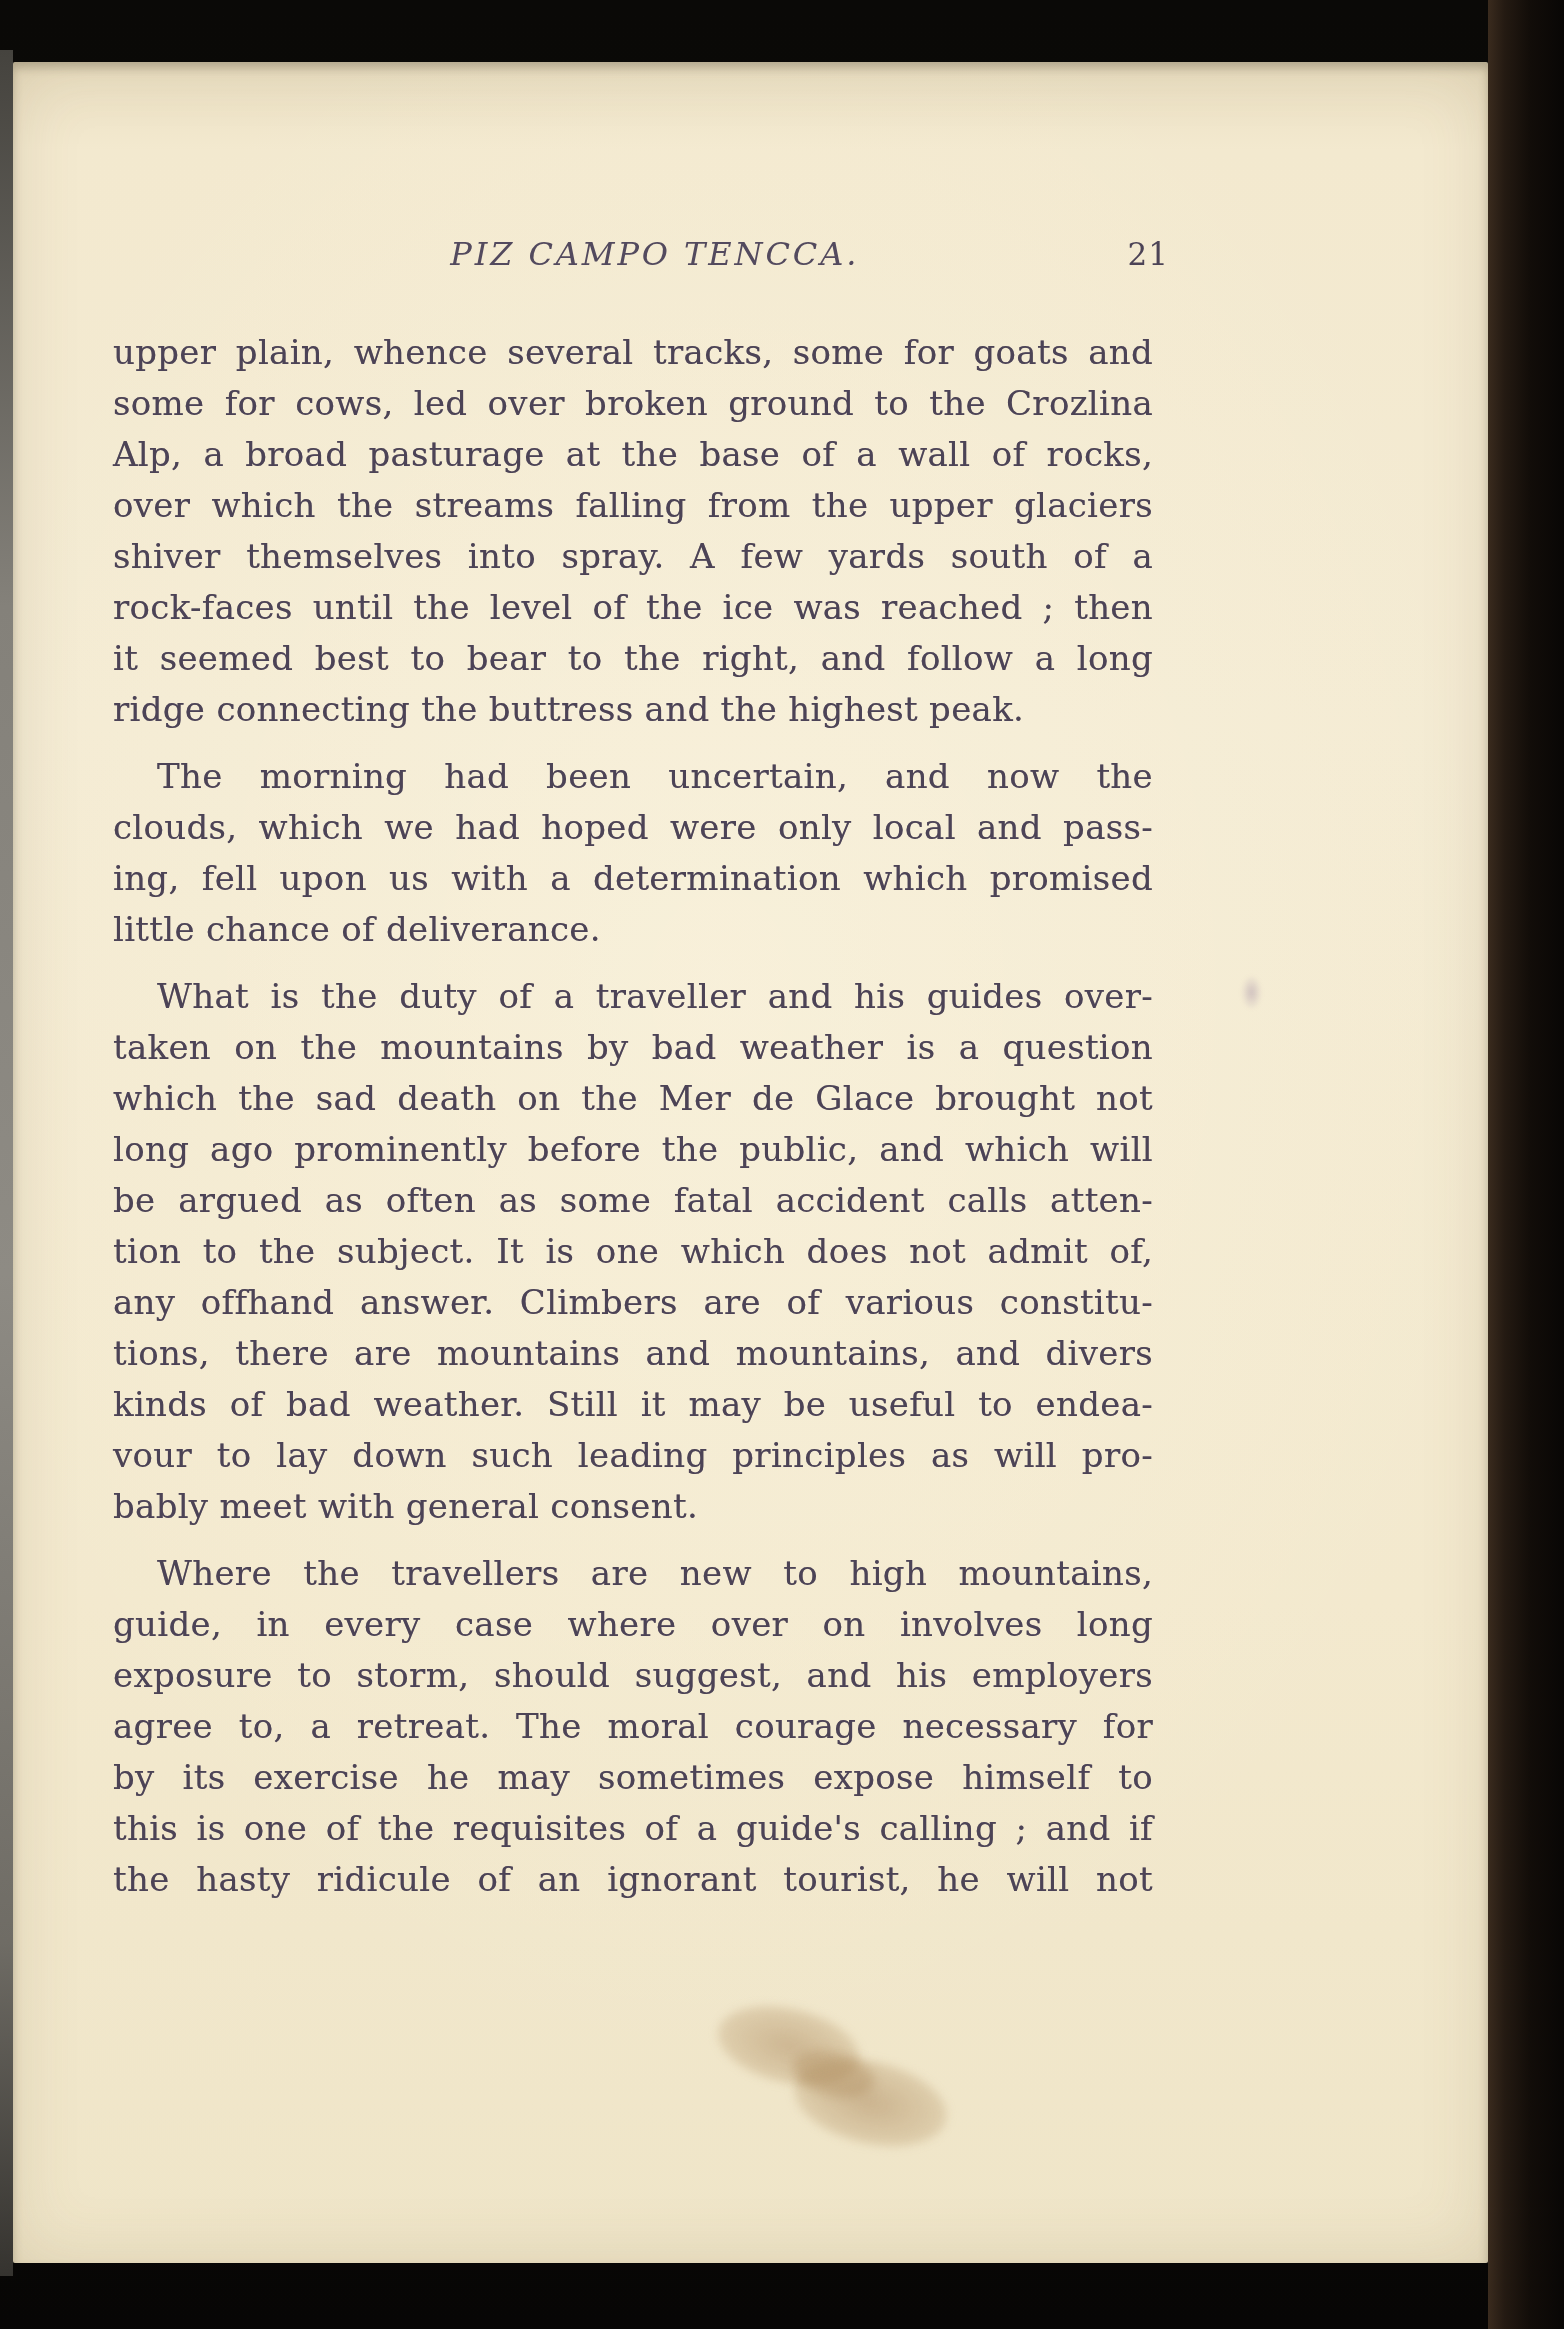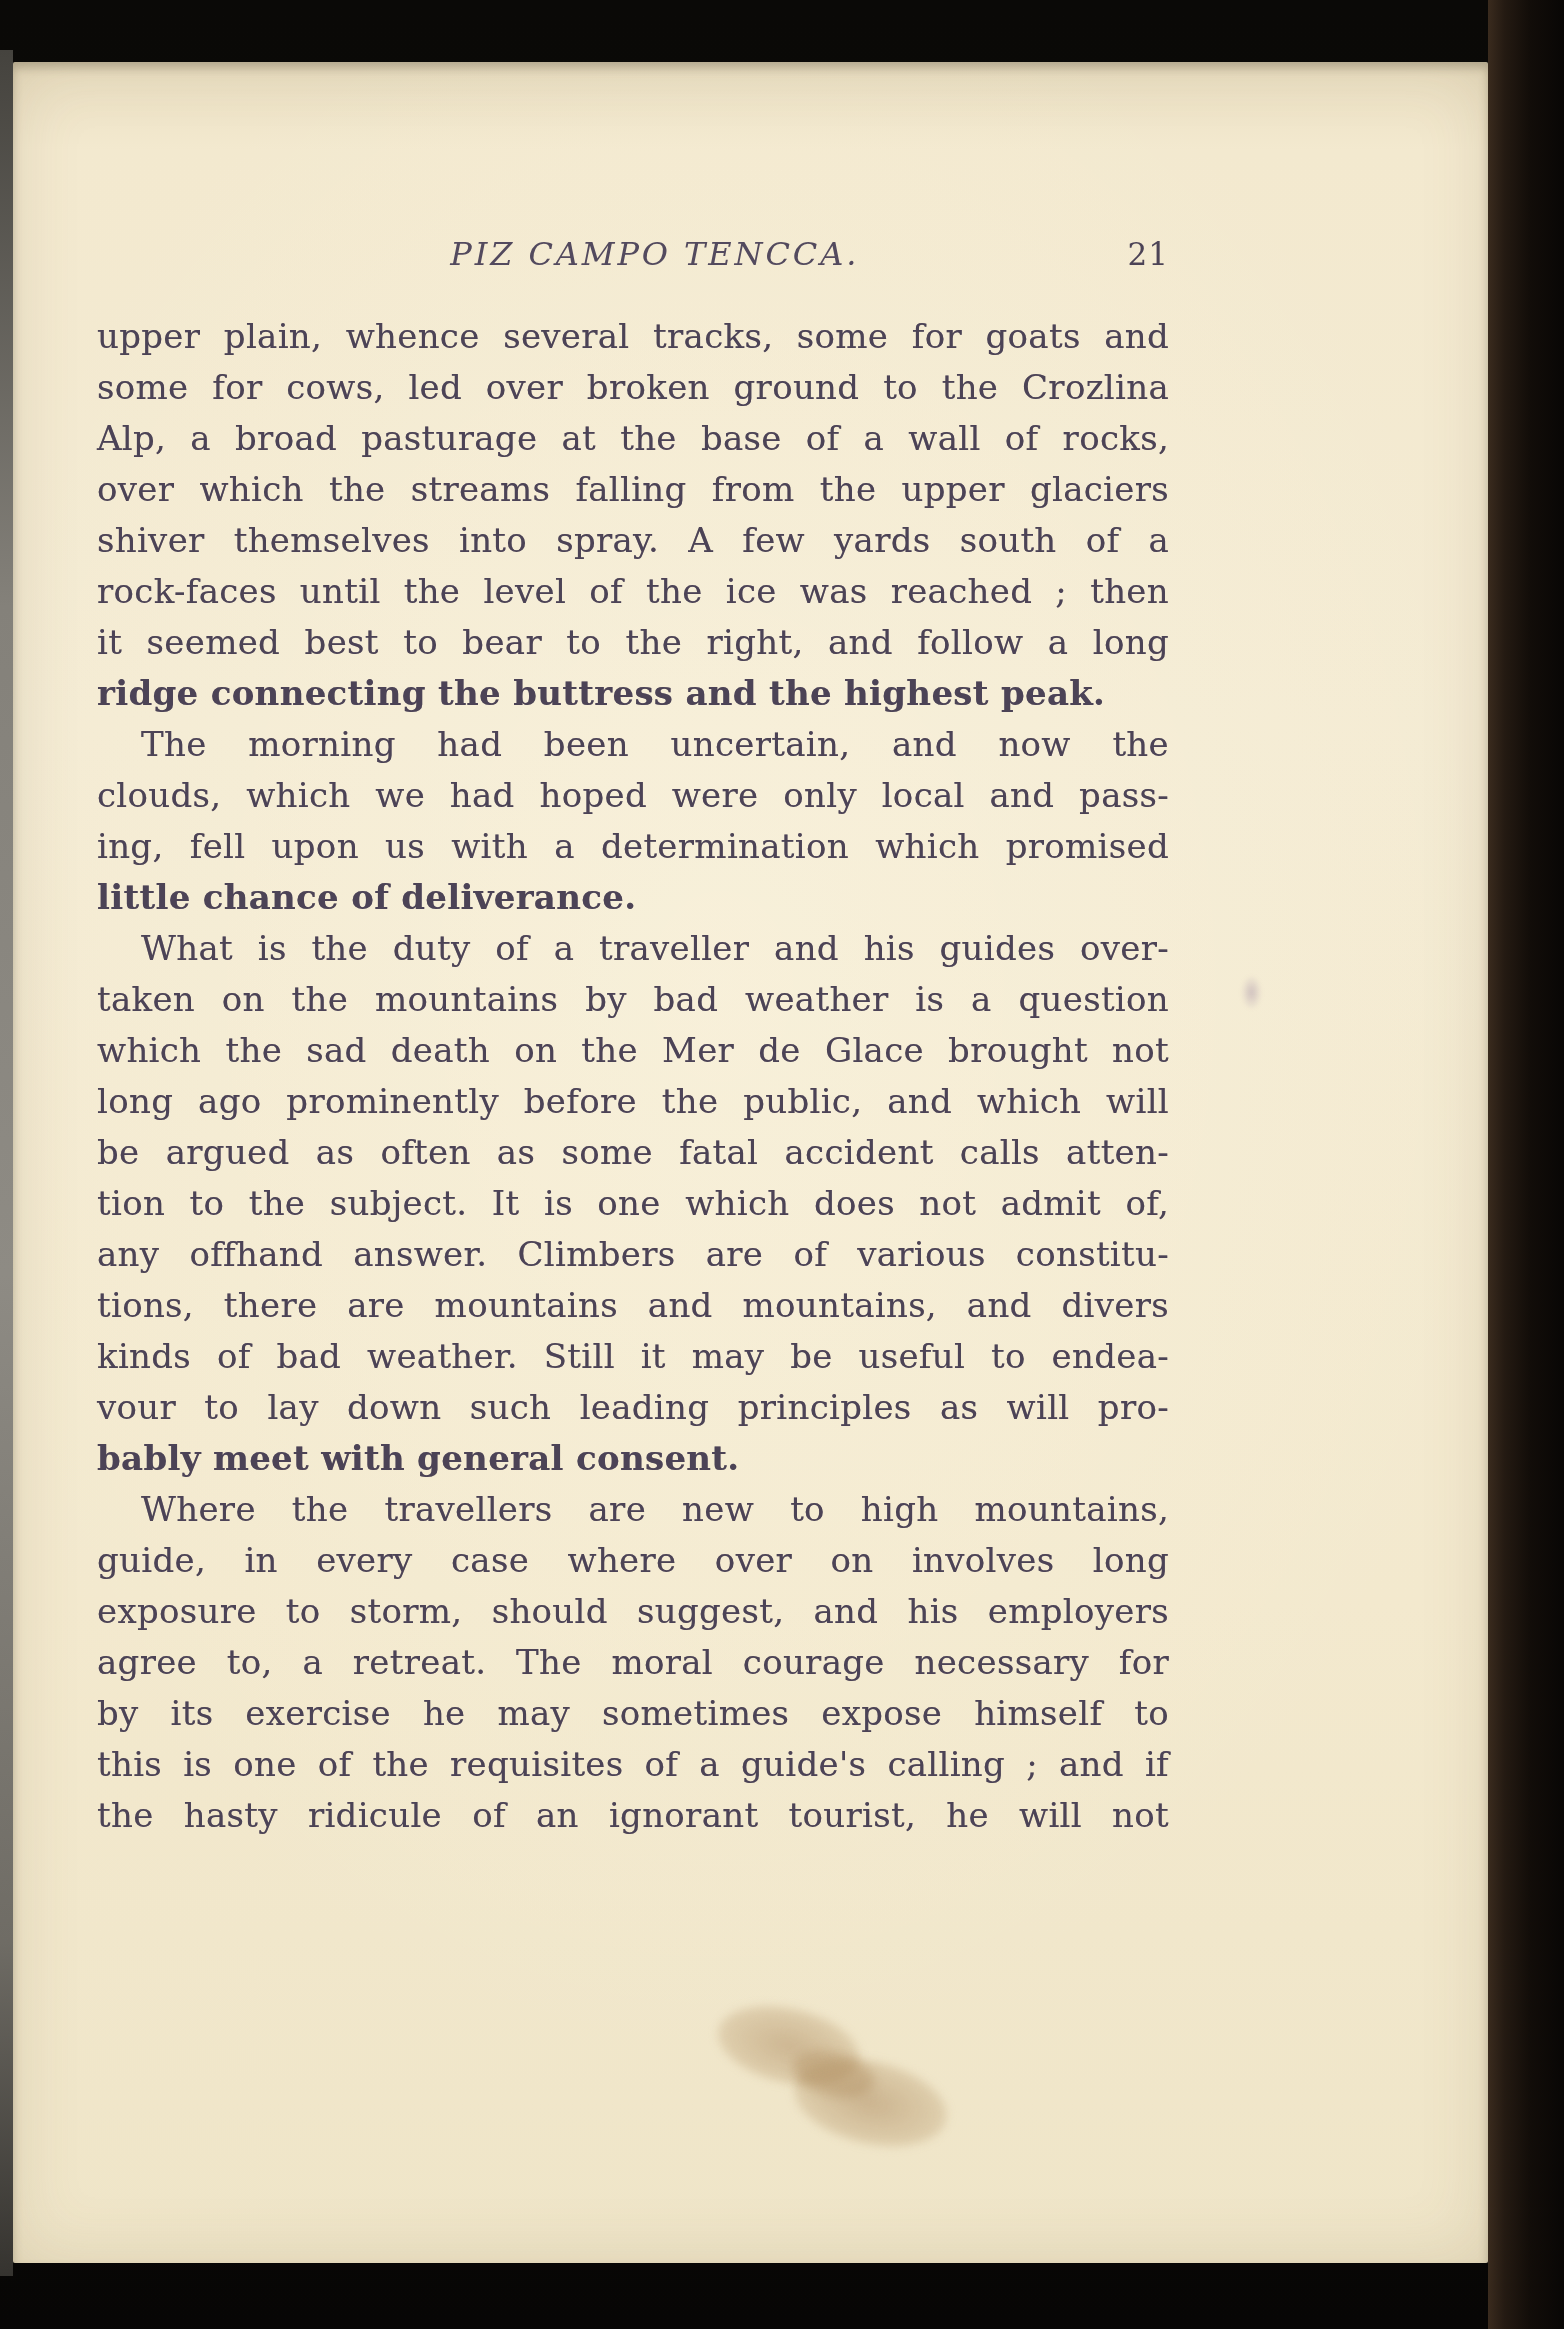--- a/index.html
+++ b/index.html
@@ -35,23 +35,23 @@
   }
   .page-number {
     font-size:31px; color:#4c4356; letter-spacing:1px;
   }
   .body-text {
     position:absolute; left:97px; top:311px; width:1072px;
     font-size:34px; line-height:51px; color:#4c4356;
     letter-spacing:0.3px;
     text-shadow:0 0 0.6px rgba(76,67,86,0.45);
   }
-  .para { margin:0; padding:0; }
+  .para { margin:16px; padding:0; }
   .line { display:block; text-align:justify; text-align-last:justify; }
-  .line.last { text-align-last:left;font-weight:bold; }
+  .line.last { text-align-last:left; }
   .line.indent { text-indent:44px; }
   .stain {
     position:absolute; left:703px; top:2001px; width:251px; height:145px;
     transform:rotate(13deg);
   }
   .stain .lobe {
     position:absolute; border-radius:50%;
     filter:blur(4.8px);
   }
   .stain .lobe.a {

